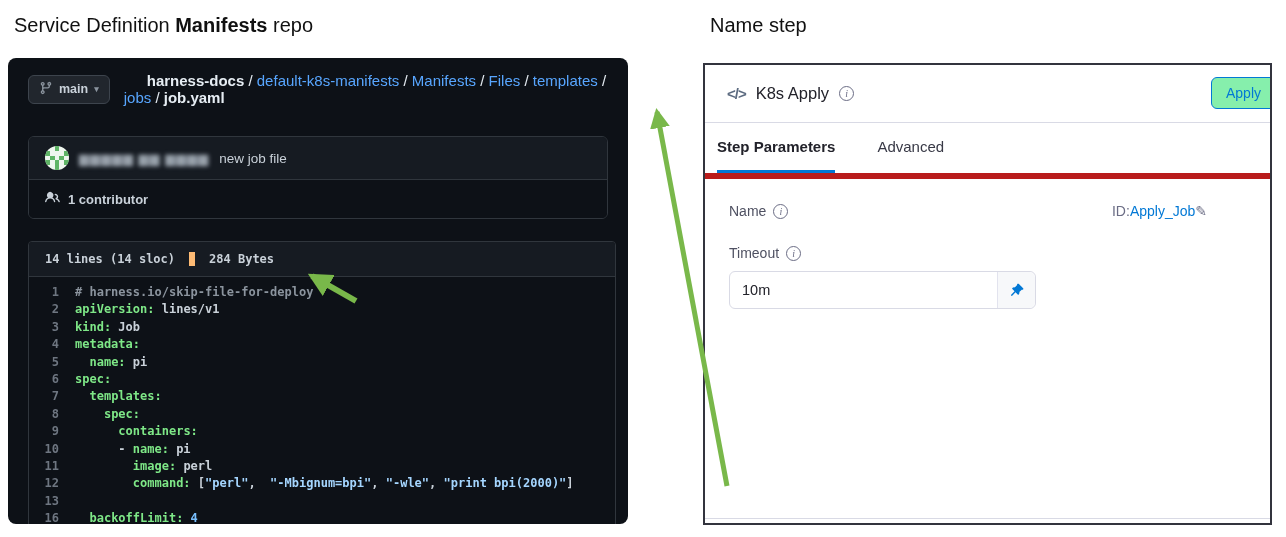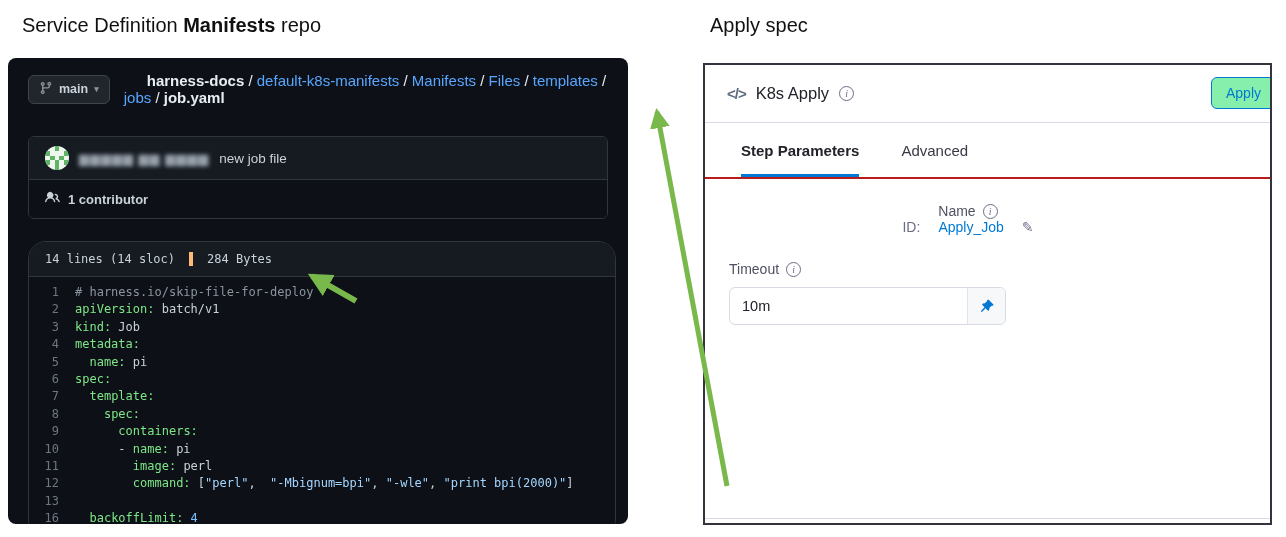--- a/index.html
+++ b/index.html
@@ -1,19 +1,19 @@
 <!DOCTYPE html>
 <html><head>
 <meta charset="utf-8">
 <style>
   * { margin:0; padding:0; box-sizing:border-box; }
   html,body { width:1286px; height:537px; background:#ffffff; font-family:"Liberation Sans", sans-serif; overflow:hidden; position:relative; }
 
   .page-title { position:absolute; font-size:20px; color:#111111; }
-  #title-left { left:22px; top:14px; }
+  #title-left { left:14px; top:14px; }
   #title-right { left:710px; top:14px; }
   .bold { font-weight:bold; }
 
   
   .gh-panel { position:absolute; left:8px; top:58px; width:620px; height:466px;
     background:#0d1117; border-radius:8px; color:#c9d1d9; overflow:hidden; }
 
   .gh-header { display:flex; align-items:center; padding:14px 20px 10px 20px; gap:14px; }
   .branch-btn { display:inline-flex; align-items:center; gap:6px; background:#21262d;
     border:1px solid #3d444d; border-radius:6px; padding:5px 10px; color:#c9d1d9;
@@ -27,24 +27,24 @@
 
   .commit-box { margin:20px 20px 0 20px; border:1px solid #30363d; border-radius:6px; overflow:hidden; }
   .commit-row { display:flex; align-items:center; gap:10px; padding:9px 16px; background:#161b22;
     border-bottom:1px solid #30363d; }
   .avatar { width:24px; height:24px; border-radius:50%; overflow:hidden; flex:0 0 auto; }
   .redacted { color:#98a1ab; filter:blur(2px); font-size:13px; letter-spacing:1px; }
   .commit-msg { color:#c9d1d9; font-size:13.5px; }
   .contrib-row { display:flex; align-items:center; gap:8px; padding:10px 16px; background:#0d1117;
     font-size:13px; font-weight:600; color:#c9d1d9; }
 
-  .code-box { margin:22px 12px 12px 20px; border:1px solid #30363d; border-radius:18px; overflow:hidden; }
+  .code-box { margin:22px 12px 12px 20px; border:1px solid #30363d; border-radius:4px; overflow:hidden;font-weight:bold; }
   .code-head { display:flex; align-items:center; background:#161b22; border-bottom:1px solid #30363d;
     padding:10px 16px; font-family:"DejaVu Sans Mono", monospace; font-size:12px; color:#c9d1d9; }
-  .code-head .meta-size { border-left:4px solid #fdba74; margin-left:14px; padding-left:14px; }
+  .code-head .meta-size { border-left:6px solid #fdba74; margin-left:14px; padding-left:14px; }
   .code-body { background:#0d1117; padding:7px 0 8px 0; font-family:"DejaVu Sans Mono", monospace; font-size:12px; }
   .code-line { display:flex; line-height:17.4px; white-space:pre; }
   .ln { width:46px; text-align:right; padding-right:16px; color:#6e7681; flex:0 0 auto; user-select:none; }
   .tk-cm { color:#8b949e; }
   .tk-k  { color:#7ee787; }
   .tk-p  { color:#c9d1d9; }
   .tk-s  { color:#a5d6ff; }
   .tk-n  { color:#79c0ff; }
 
   
@@ -53,49 +53,49 @@
   .hn-header { position:relative; display:flex; align-items:center; gap:10px; height:58px;
     padding:0 22px; border-bottom:1px solid #d9dae5; }
   .code-glyph { color:#5c6b80; font-weight:bold; font-size:15px; letter-spacing:-1px; }
   .step-name { font-size:16.5px; color:#22222a; font-weight:500; }
   .info-icon { display:inline-flex; align-items:center; justify-content:center; width:15px; height:15px;
     border:1px solid #6b6d85; border-radius:50%; color:#6b6d85; font-size:10px; font-style:italic;
     font-family:"Liberation Serif", serif; }
   .apply-btn { position:absolute; right:-8px; top:12px; background:#86efac; border:1.5px solid #0278d5;
     color:#0278d5; font-size:14px; border-radius:6px; padding:7px 16px 7px 14px; cursor:pointer; }
 
-  .hn-tabs { display:flex; gap:42px; padding:0 36px; border-bottom:2px solid #b91c1c; height:56px; align-items:flex-end; }
+  .hn-tabs { display:flex; gap:42px; padding:0 12px; border-bottom:6px solid #b91c1c; height:56px; align-items:flex-end; }
   .hn-tab { font-size:15px; color:#383946; padding-bottom:15px; cursor:pointer; border-bottom:3px solid transparent; }
   .hn-tab.active { font-weight:bold; color:#22222a; border-bottom:3px solid #0278d5; }
 
   .hn-content { position:relative; padding:24px; height:344px; }
   .field-label-row { display:flex; align-items:center; gap:7px; font-size:14px; color:#4f5162; }
-  .row-between { display:flex; justify-content:space-between; align-items:center; width:478px;flex-direction:column; }
-  .id-wrap { display:flex; align-items:center; gap:18px; font-size:14px; color:#6b6d85; }
+  .row-between { display:flex; justify-content:space-between; align-items:center; width:478px; }
+  .id-wrap { display:flex; align-items:center; gap:0; font-size:14px; color:#6b6d85; }
   .id-link { color:#0278d5; text-decoration:none; cursor:pointer; }
   .pencil { color:#6b6d85; font-size:14px; cursor:pointer; }
 
   .text-input { display:flex; align-items:center; border:1px solid #d9dae5; border-radius:6px;
     background:#ffffff; height:38px; overflow:hidden; }
   .text-input .val { flex:1; padding:0 12px; font-size:14.5px; color:#22222a; }
   .pin-zone { width:38px; height:100%; display:flex; align-items:center; justify-content:center;
     background:#f7f8fa; border-left:1px solid #e2e3ee; border-radius:0 6px 6px 0; cursor:pointer; }
   .name-input { width:478px; margin-top:10px; }
   .timeout-label { margin-top:26px; }
-  .timeout-input { width:277px; margin-top:10px; }
+  .timeout-input { width:307px; margin-top:10px; }
   .section-divider { position:absolute; left:0; right:0; top:339px; height:1px; background:#d9dae5; }
 
   
   #arrows { position:absolute; left:0; top:0; width:1286px; height:537px; pointer-events:none; z-index:50; }
 </style>
 </head>
 <body>
 
 <div class="page-title" id="title-left"><span>Service Definition </span><span class="bold">Manifests</span><span> repo</span></div>
-<div class="page-title" id="title-right">Apply spec</div>
+<div class="page-title" id="title-right">Name step</div>
 
 <div class="gh-panel">
   <div class="gh-header">
     <button class="branch-btn">
       <span>
         <svg width="14" height="14" viewBox="0 0 16 16">
             <path fill="#8b949e" d="M9.5 3.25a2.25 2.25 0 1 1 3 2.122V6A2.5 2.5 0 0 1 10 8.5H6a1 1 0 0 0-1 1v1.128a2.251 2.251 0 1 1-1.5 0V5.372a2.25 2.25 0 1 1 1.5 0v1.836A2.493 2.493 0 0 1 6 7h4a1 1 0 0 0 1-1v-.628A2.25 2.25 0 0 1 9.5 3.25Zm-6 0a.75.75 0 1 0 1.5 0 .75.75 0 0 0-1.5 0Zm8.25-.75a.75.75 0 1 0 0 1.5.75.75 0 0 0 0-1.5ZM4.25 12a.75.75 0 1 0 0 1.5.75.75 0 0 0 0-1.5Z"></path>
           </svg>
       </span>
       <span>main</span>
@@ -137,26 +137,26 @@
     </div>
   </div>
 
   <div class="code-box">
     <div class="code-head">
       <span>14 lines (14 sloc)</span>
       <span class="meta-size">284 Bytes</span>
     </div>
     <div class="code-body">
         <div class="code-line"><span class="ln">1</span><span><span class="tk-cm"># harness.io/skip-file-for-deploy</span></span></div>
-        <div class="code-line"><span class="ln">2</span><span><span class="tk-k">apiVersion:</span><span class="tk-p"> batch/v1</span></span></div>
+        <div class="code-line"><span class="ln">2</span><span><span class="tk-k">apiVersion:</span><span class="tk-p"> lines/v1</span></span></div>
         <div class="code-line"><span class="ln">3</span><span><span class="tk-k">kind:</span><span class="tk-p"> Job</span></span></div>
         <div class="code-line"><span class="ln">4</span><span><span class="tk-k">metadata:</span></span></div>
         <div class="code-line"><span class="ln">5</span><span><span class="tk-p">  </span><span class="tk-k">name:</span><span class="tk-p"> pi</span></span></div>
         <div class="code-line"><span class="ln">6</span><span><span class="tk-k">spec:</span></span></div>
-        <div class="code-line"><span class="ln">7</span><span><span class="tk-p">  </span><span class="tk-k">template:</span></span></div>
+        <div class="code-line"><span class="ln">7</span><span><span class="tk-p">  </span><span class="tk-k">templates:</span></span></div>
         <div class="code-line"><span class="ln">8</span><span><span class="tk-p">    </span><span class="tk-k">spec:</span></span></div>
         <div class="code-line"><span class="ln">9</span><span><span class="tk-p">      </span><span class="tk-k">containers:</span></span></div>
         <div class="code-line"><span class="ln">10</span><span><span class="tk-p">      - </span><span class="tk-k">name:</span><span class="tk-p"> pi</span></span></div>
         <div class="code-line"><span class="ln">11</span><span><span class="tk-p">        </span><span class="tk-k">image:</span><span class="tk-p"> perl</span></span></div>
         <div class="code-line"><span class="ln">12</span><span><span class="tk-p">        </span><span class="tk-k">command:</span><span class="tk-p"> [</span><span class="tk-s">"perl"</span><span class="tk-p">,  </span><span class="tk-s">"-Mbignum=bpi"</span><span class="tk-p">, </span><span class="tk-s">"-wle"</span><span class="tk-p">, </span><span class="tk-s">"print bpi(2000)"</span><span class="tk-p">]</span></span></div>
         <div class="code-line"><span class="ln">13</span></div>
         <div class="code-line"><span class="ln">16</span><span><span class="tk-p">  </span><span class="tk-k">backoffLimit:</span><span class="tk-n"> 4</span></span></div>
       </div>
   </div>
 </div>

